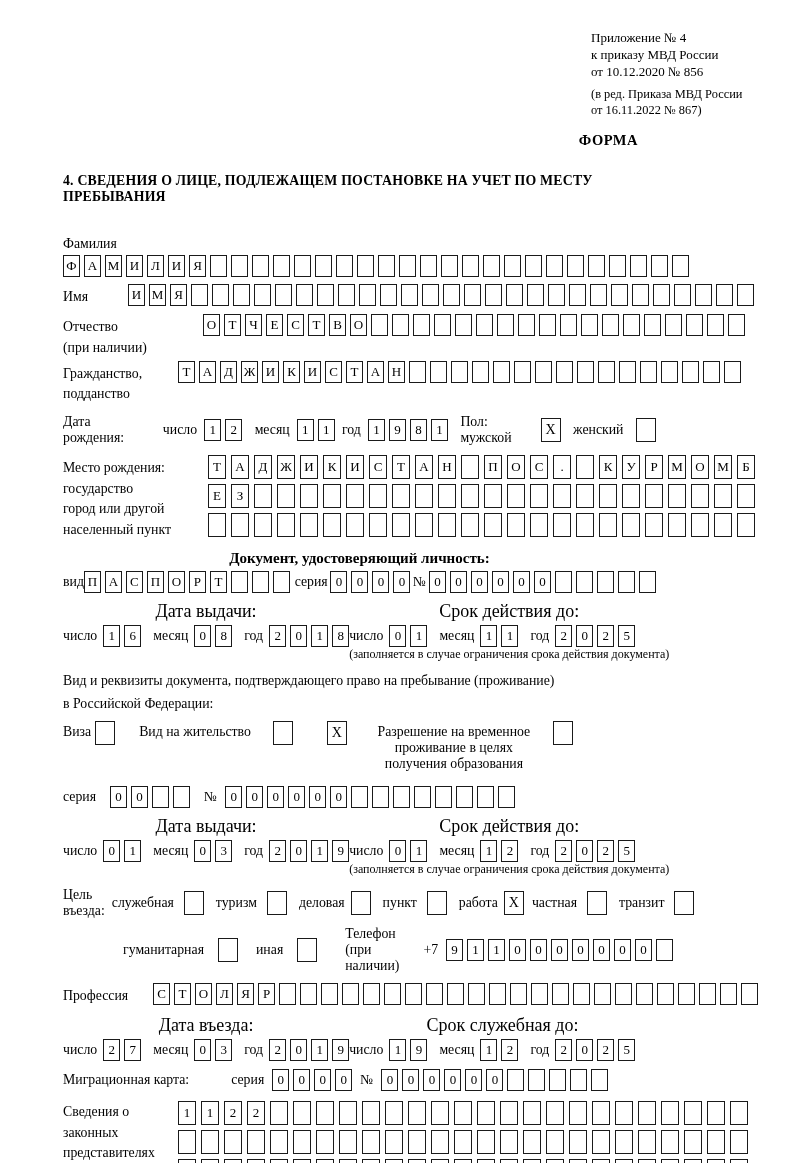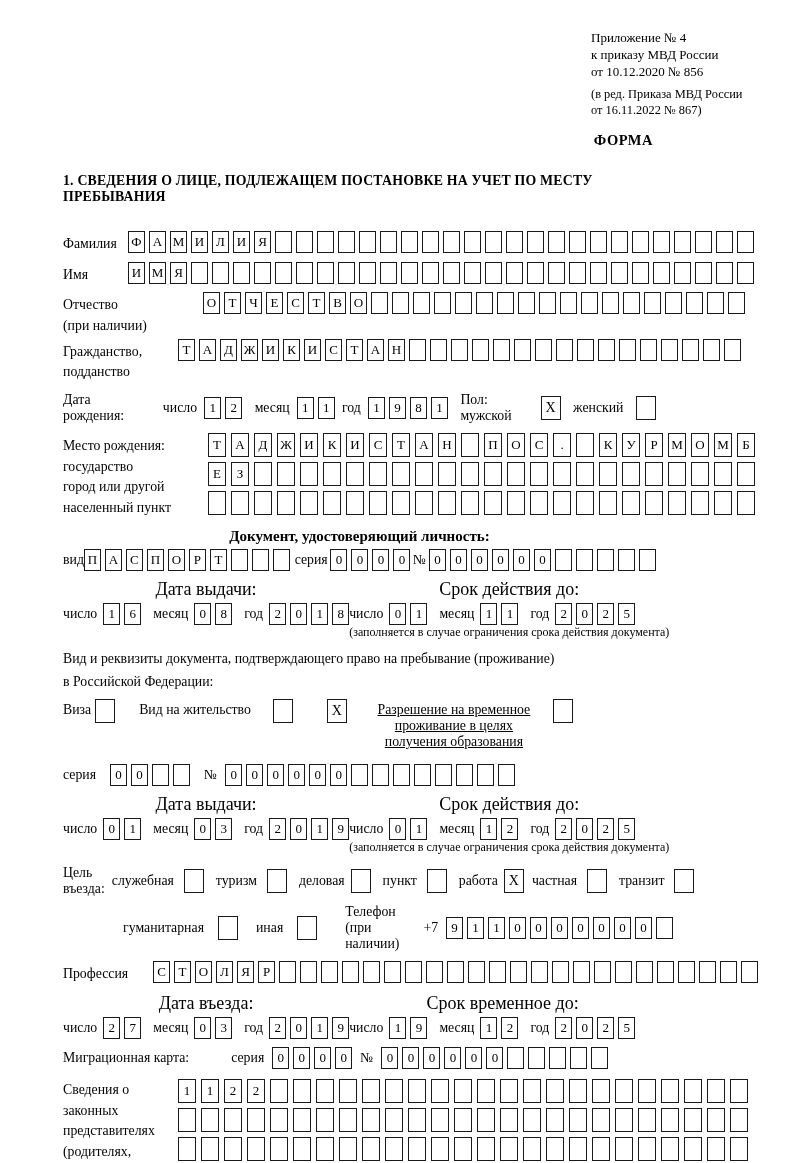--- a/index.html
+++ b/index.html
@@ -7,21 +7,21 @@
   body {
     width:800px; height:1163px;
     font-family:"Liberation Serif","DejaVu Serif",serif;
     color:#000; overflow:hidden;
   }
   .page { width:688px; height:1163px; padding:30px 32px 16px 63px; }
 
   
   .appendix { margin-left:528px; width:215px; font-size:13px; line-height:1.3; }
   .appendix .grp2 { margin-top:5px; font-size:12.4px; }
-  .forma { text-align:right; margin-right:3px; margin-top:14px; font-weight:bold; font-size:14.5px; letter-spacing:.5px; }
+  .forma { text-align:right; margin-right:18px; margin-top:14px; font-weight:bold; font-size:14.5px; letter-spacing:.5px; }
 
   
   .title { text-align:center; font-weight:bold; font-size:14.6px; line-height:1.55; margin-top:20px; }
   .title-underline { display:inline-block; width:56px; border-bottom:2px solid #222; height:14px; margin-left:10px; }
 
   .section-heading { font-weight:bold; font-size:13.8px; margin-top:24px; letter-spacing:.2px; }
 
   
   .frow { display:flex; align-items:flex-start; margin-top:7px; }
   .flabel { font-size:13.8px; line-height:1.5; padding-top:3px; flex-shrink:0; }
@@ -86,23 +86,23 @@
     <div>к приказу МВД России</div>
     <div>от 10.12.2020 № 856</div>
     <div class="grp2">
       <div>(в ред. Приказа МВД России</div>
       <div>от 16.11.2022 № 867)</div>
     </div>
   </div>
   <div class="forma">ФОРМА</div>
 
 
-  <div class="section-heading">1. СВЕДЕНИЯ О ЛИЦЕ, ПОДЛЕЖАЩЕМ ПОСТАНОВКЕ НА УЧЕТ ПО МЕСТУ ПРЕБЫВАНИЯ</div>
-
-  <div class="frow" style="margin-top:26px;">
+  <div class="section-heading">4. СВЕДЕНИЯ О ЛИЦЕ, ПОДЛЕЖАЩЕМ ПОСТАНОВКЕ НА УЧЕТ ПО МЕСТУ ПРЕБЫВАНИЯ</div>
+
+  <div class="frow" style="margin-top:26px;flex-direction:column;">
     <div class="flabel w65">Фамилия</div>
     <span class="cells">
         <span class="cell">Ф</span>
         <span class="cell">А</span>
         <span class="cell">М</span>
         <span class="cell">И</span>
         <span class="cell">Л</span>
         <span class="cell">И</span>
         <span class="cell">Я</span>
         <span class="cell"></span>
@@ -468,21 +468,21 @@
       <span class="checkbox" style="margin-left:4px;"></span>
     </div>
     <div class="opt" style="margin-left:24px;">
       <span class="olabel">Вид на жительство</span>
       <span class="checkbox" style="margin-left:22px;"></span>
     </div>
     <div class="opt centered" style="margin-left:24px;">
       <span class="checkbox" style="margin-left:10px;">X</span>
     </div>
     <div class="opt centered" style="margin-left:18px;">
-      <span class="olabel" style="width:178px;text-decoration:underline;">Разрешение на временное проживание в целях получения образования</span>
+      <span class="olabel" style="width:178px;">Разрешение на временное проживание в целях получения образования</span>
       <span class="checkbox" style="margin-left:10px;"></span>
     </div>
   </div>
 
   <div class="inlinerow" style="margin-top:14px;">
     <span>серия</span>
       <span class="gap14"></span>
     <span class="cells">
         <span class="cell">0</span>
         <span class="cell">0</span>
@@ -656,21 +656,21 @@
         <span class="dlabel">год</span>
         <span class="cells">
             <span class="cell">2</span>
             <span class="cell">0</span>
             <span class="cell">1</span>
             <span class="cell">9</span>
           </span>
       </div>
     </div>
     <div class="datecol dcr">
-      <div class="dheading">Срок временное до:</div>
+      <div class="dheading">Срок служебная до:</div>
       <div class="dgroup">
         <span class="dlabel">число</span>
         <span class="cells">
             <span class="cell">1</span>
             <span class="cell">9</span>
           </span>
           <span class="sep"></span>
         <span class="dlabel">месяц</span>
         <span class="cells">
             <span class="cell">1</span>

